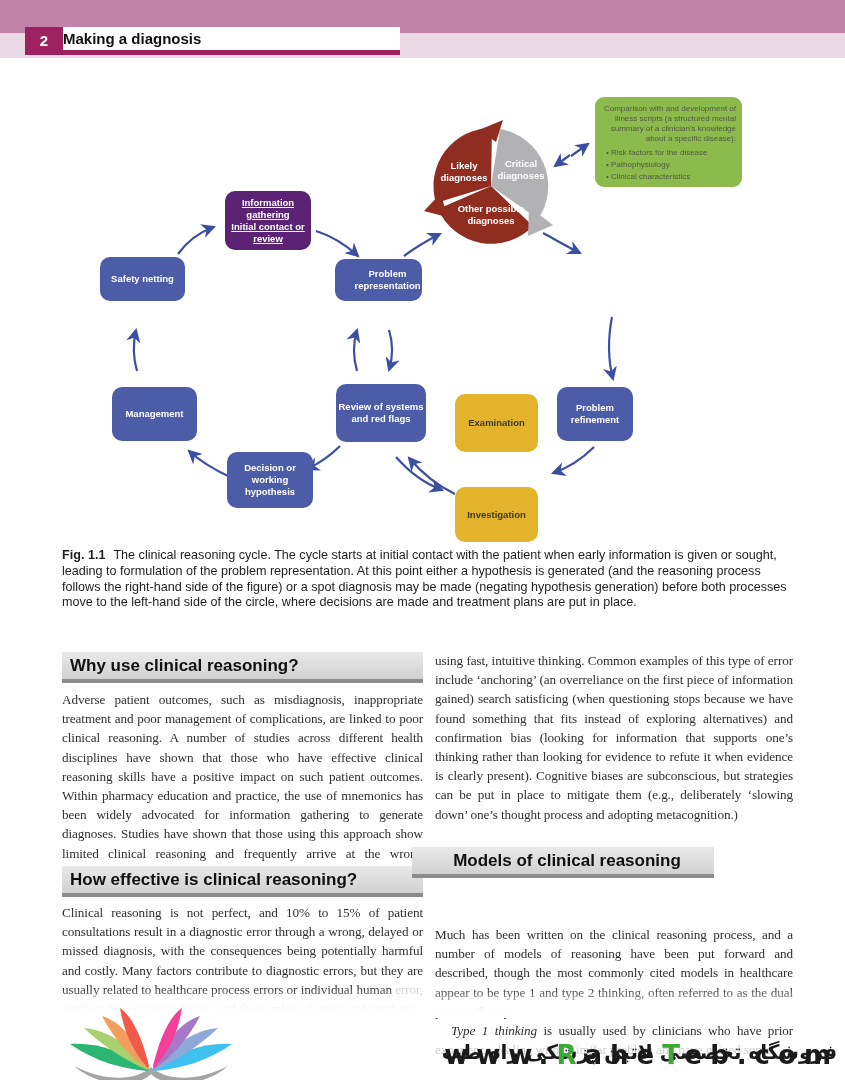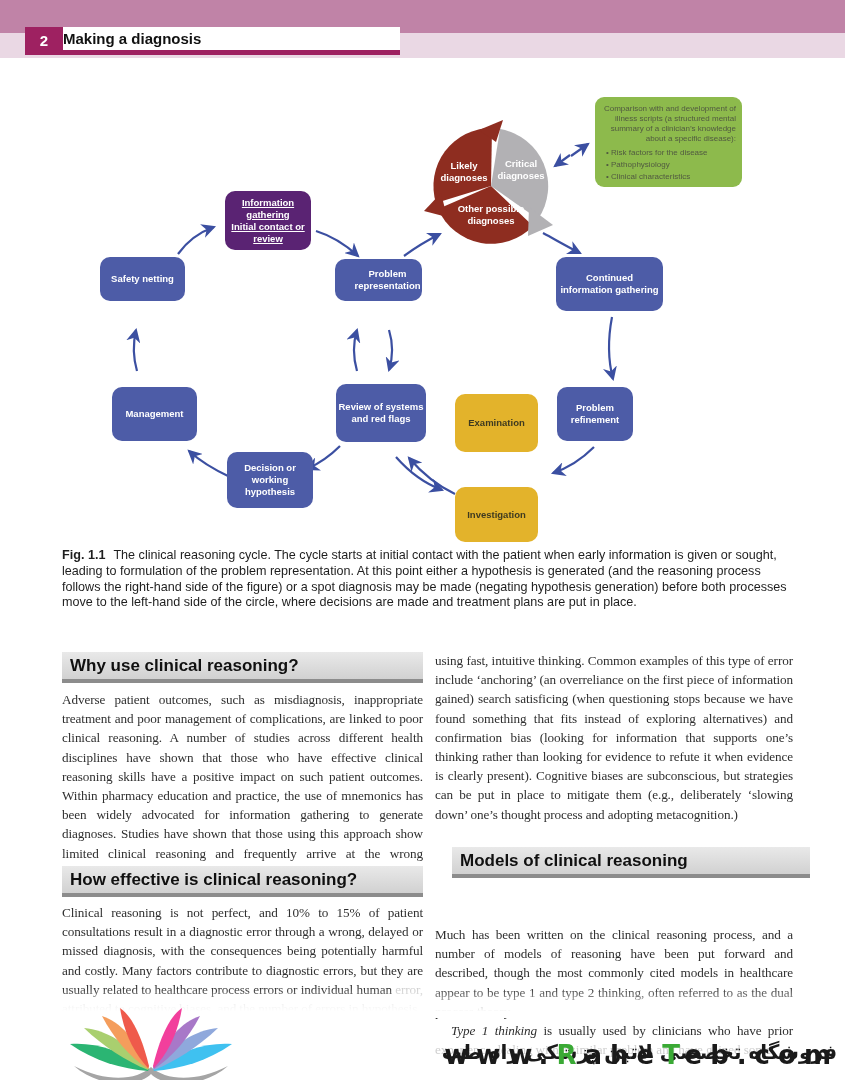--- a/index.html
+++ b/index.html
@@ -114,22 +114,20 @@
     <div class="bullet">•  Clinical characteristics</div>
   </div>
 
   <div class="node purple" style="left:225px;top:191px;width:86px;height:59px;">Information
 gathering
 Initial contact or
 review</div>
   <div class="node blue" style="left:100px;top:257px;width:85px;height:44px;">Safety netting</div>
   <div class="node blue" style="left:335px;top:259px;width:87px;height:42px;padding-left:20px;">Problem
 representation</div>
-  <div class="node blue" style="left:556px;top:257px;width:107px;height:54px;">Continued
-information gathering</div>
   <div class="node blue" style="left:112px;top:387px;width:85px;height:54px;">Management</div>
   <div class="node blue" style="left:336px;top:384px;width:90px;height:58px;">Review of systems
 and red flags</div>
   <div class="node yellow" style="left:455px;top:394px;width:83px;height:58px;">Examination</div>
   <div class="node blue" style="left:557px;top:387px;width:76px;height:54px;">Problem refinement</div>
   <div class="node blue" style="left:227px;top:452px;width:86px;height:56px;">Decision or
 working hypothesis</div>
   <div class="node yellow" style="left:455px;top:487px;width:83px;height:55px;">Investigation</div>
 
   <div class="caption">
@@ -139,21 +137,21 @@
   <div class="h2bar" style="left:62px;top:652px;width:361px;">Why use clinical reasoning?</div>
   <div class="body-text" style="left:62px;top:690px;width:361px;">Adverse patient outcomes, such as misdiagnosis, inappropriate treatment and poor management of complications, are linked to poor clinical reasoning. A number of studies across different health disciplines have shown that those who have effective clinical reasoning skills have a positive impact on such patient outcomes. Within pharmacy education and practice, the use of mnemonics has been widely advocated for information gathering to generate diagnoses. Studies have shown that those using this approach show limited clinical reasoning and frequently arrive at the wrong diagnosis.</div>
 
   <div class="h2bar" style="left:62px;top:866px;width:361px;">How effective is clinical reasoning?</div>
   <div class="body-text" style="left:62px;top:903px;width:361px;">
     <span>Clinical reasoning is not perfect, and 10% to 15% of patient consultations result in a diagnostic error through a wrong, delayed or missed diagnosis, with the consequences being potentially harmful and costly. Many factors contribute to diagnostic errors, but they are usually related to healthcare process errors or individual human</span><span class="faded"> error, attributed to cognitive biases, and the number of errors in hypothesis</span>
   </div>
 
   <div class="body-text" style="left:435px;top:651px;width:358px;">using fast, intuitive thinking. Common examples of this type of error include ‘anchoring’ (an overreliance on the first piece of information gained) search satisficing (when questioning stops because we have found something that fits instead of exploring alternatives) and confirmation bias (looking for information that supports one’s thinking rather than looking for evidence to refute it when evidence is clearly present). Cognitive biases are subconscious, but strategies can be put in place to mitigate them (e.g., deliberately ‘slowing down’ one’s thought process and adopting metacognition.)</div>
 
-  <div class="h2bar" style="left:452px;top:847px;width:358px;">Models of clinical reasoning</div>
+  <div class="h2bar" style="left:412px;top:847px;width:302px;text-align:center;">Models of clinical reasoning</div>
   <div class="body-text" style="left:435px;top:885px;width:358px;margin-top:40px;">
     <p>Much has been written on the clinical reasoning process, and a number of models of reasoning have been put forward and described, though the most commonly cited models in healthcare appear to be type 1 and type 2 thinking, often referred to as the dual process theory.</p>
     <p class="indent"><span class="ital">Type 1 thinking</span><span> is usually used by clinicians who have prior</span><span class="faded"> experience dealing with a similar problem and have gained some</span></p>
   </div>
 
   <div class="fadeout"></div>
 
   <svg class="layer" style="left:62px;top:1006px;" width="178" height="74" viewBox="0 0 178 74">
     <path d="M12,60 C45,77 75,74 89,61 C103,74 133,77 166,60 C138,84 100,80 89,68 C78,80 40,84 12,60 Z" fill="#a5a5a5"></path>
     <path d="M87,63 C60,44 32,36 8,38 C32,55 60,63 86,65 Z" fill="#2bb573"></path>

